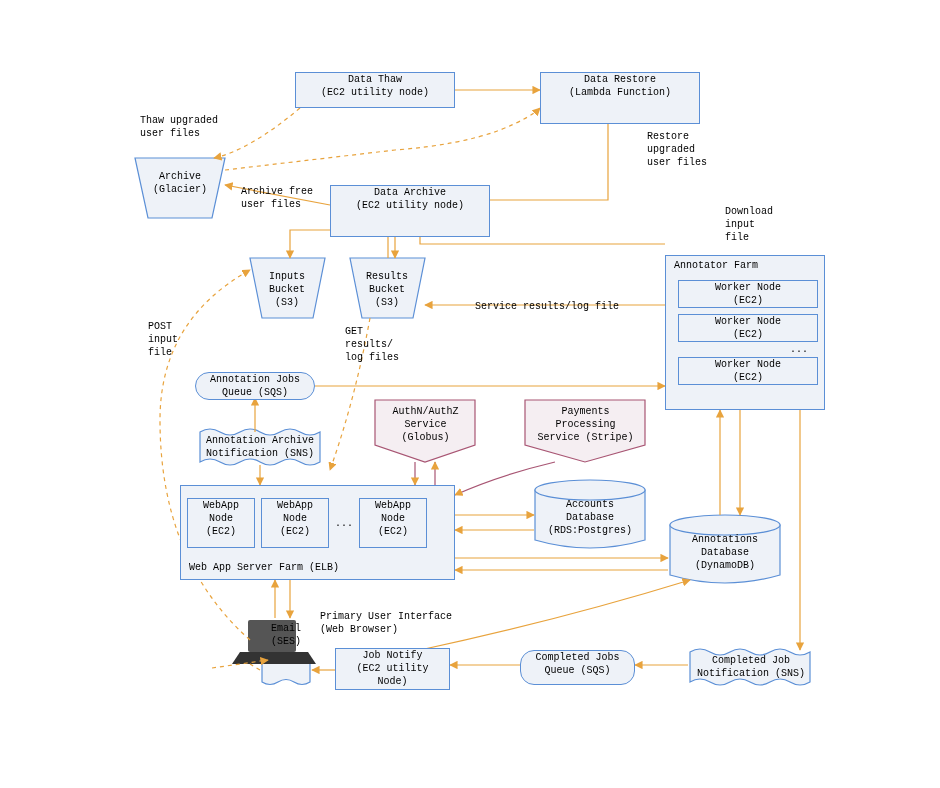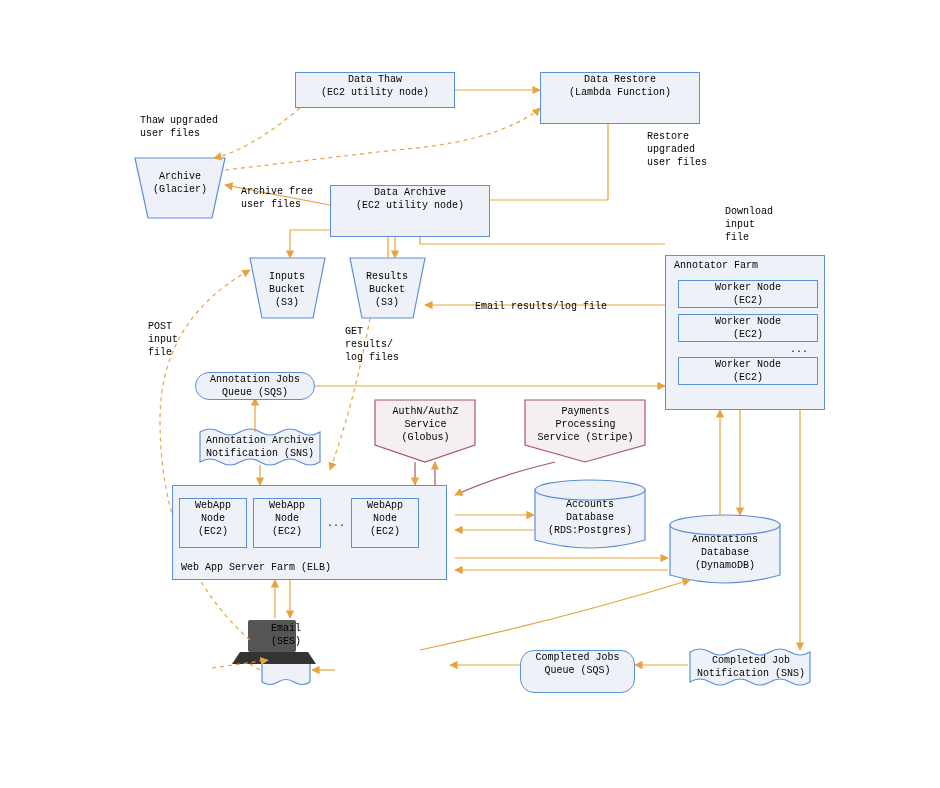--- a/index.html
+++ b/index.html
@@ -175,36 +175,39 @@
 (DynamoDB)</span></div>
 <div class="node" style="left:200px; top:434px; width:120px;"><span>Annotation Archive
 Notification (SNS)</span></div>
 <div class="node" style="left:692px; top:654px; width:118px;"><span>Completed Job
 Notification (SNS)</span></div>
 <div class="node" style="left:262px; top:622px; width:48px;"><span>Email
 (SES)</span></div>
 
 <div class="node rect" style="left:195px; top:372px; width:120px; height:28px; border-radius:14px;"><span>Annotation Jobs
 Queue (SQS)</span></div>
-<div class="node rect" style="left:520px; top:650px; width:115px; height:43px; border-radius:14px;"><span>Completed Jobs
+<div class="node rect" style="left:520px; top:650px; width:115px; height:35px; border-radius:14px;"><span>Completed Jobs
 Queue (SQS)</span></div>
 
+<div class="node rect" style="left:335px; top:648px; width:115px; height:42px;"><span>Job Notify
+(EC2 utility
+Node)</span></div>
 
 <div class="farm" style="position:absolute; left:665px; top:255px; width:160px; height:155px;">
   <div class="farm-title" style="left:8px; top:4px;">Annotator Farm</div>
   <div class="node rect" style="position:relative; margin-top:18px; width:140px; height:28px; margin-left:6px;"><span>Worker Node
 (EC2)</span></div>
   <div class="node rect" style="position:relative; margin-top:6px; width:140px; height:28px; margin-left:6px;"><span>Worker Node
 (EC2)</span></div>
   <div style="text-align:right; padding-right:10px; margin:2px 0;">...</div>
   <div class="node rect" style="position:relative; width:140px; height:28px; margin-left:6px;"><span>Worker Node
 (EC2)</span></div>
 </div>
 
-<div class="farm" style="position:absolute; left:172px; top:485px; width:275px; height:95px;">
+<div class="farm" style="position:absolute; left:180px; top:485px; width:275px; height:95px;">
   <div style="display:flex; gap:6px; align-items:center; margin-top:6px;">
     <div class="node rect" style="position:relative; width:68px; height:50px;"><span>WebApp
 Node
 (EC2)</span></div>
     <div class="node rect" style="position:relative; width:68px; height:50px;"><span>WebApp
 Node
 (EC2)</span></div>
     <div>...</div>
     <div class="node rect" style="position:relative; width:68px; height:50px;"><span>WebApp
 Node
@@ -216,21 +219,23 @@
 <div class="label" style="left:140px; top:114px;">Thaw upgraded
 user files</div>
 <div class="label" style="left:233px; top:185px;margin-left:8px;">Archive free
 user files</div>
 <div class="label" style="left:647px; top:130px;">Restore
 upgraded
 user files</div>
 <div class="label" style="left:725px; top:205px;">Download
 input
 file</div>
-<div class="label" style="left:475px; top:300px;">Email results/log file</div>
+<div class="label" style="left:475px; top:300px;">Service results/log file</div>
 <div class="label" style="left:148px; top:320px;">POST
 input
 file</div>
 <div class="label" style="left:345px; top:325px;">GET
 results/
 log files</div>
+<div class="label" style="left:320px; top:610px;">Primary User Interface
+(Web Browser)</div>
 
 </div>
 
 </body></html>

